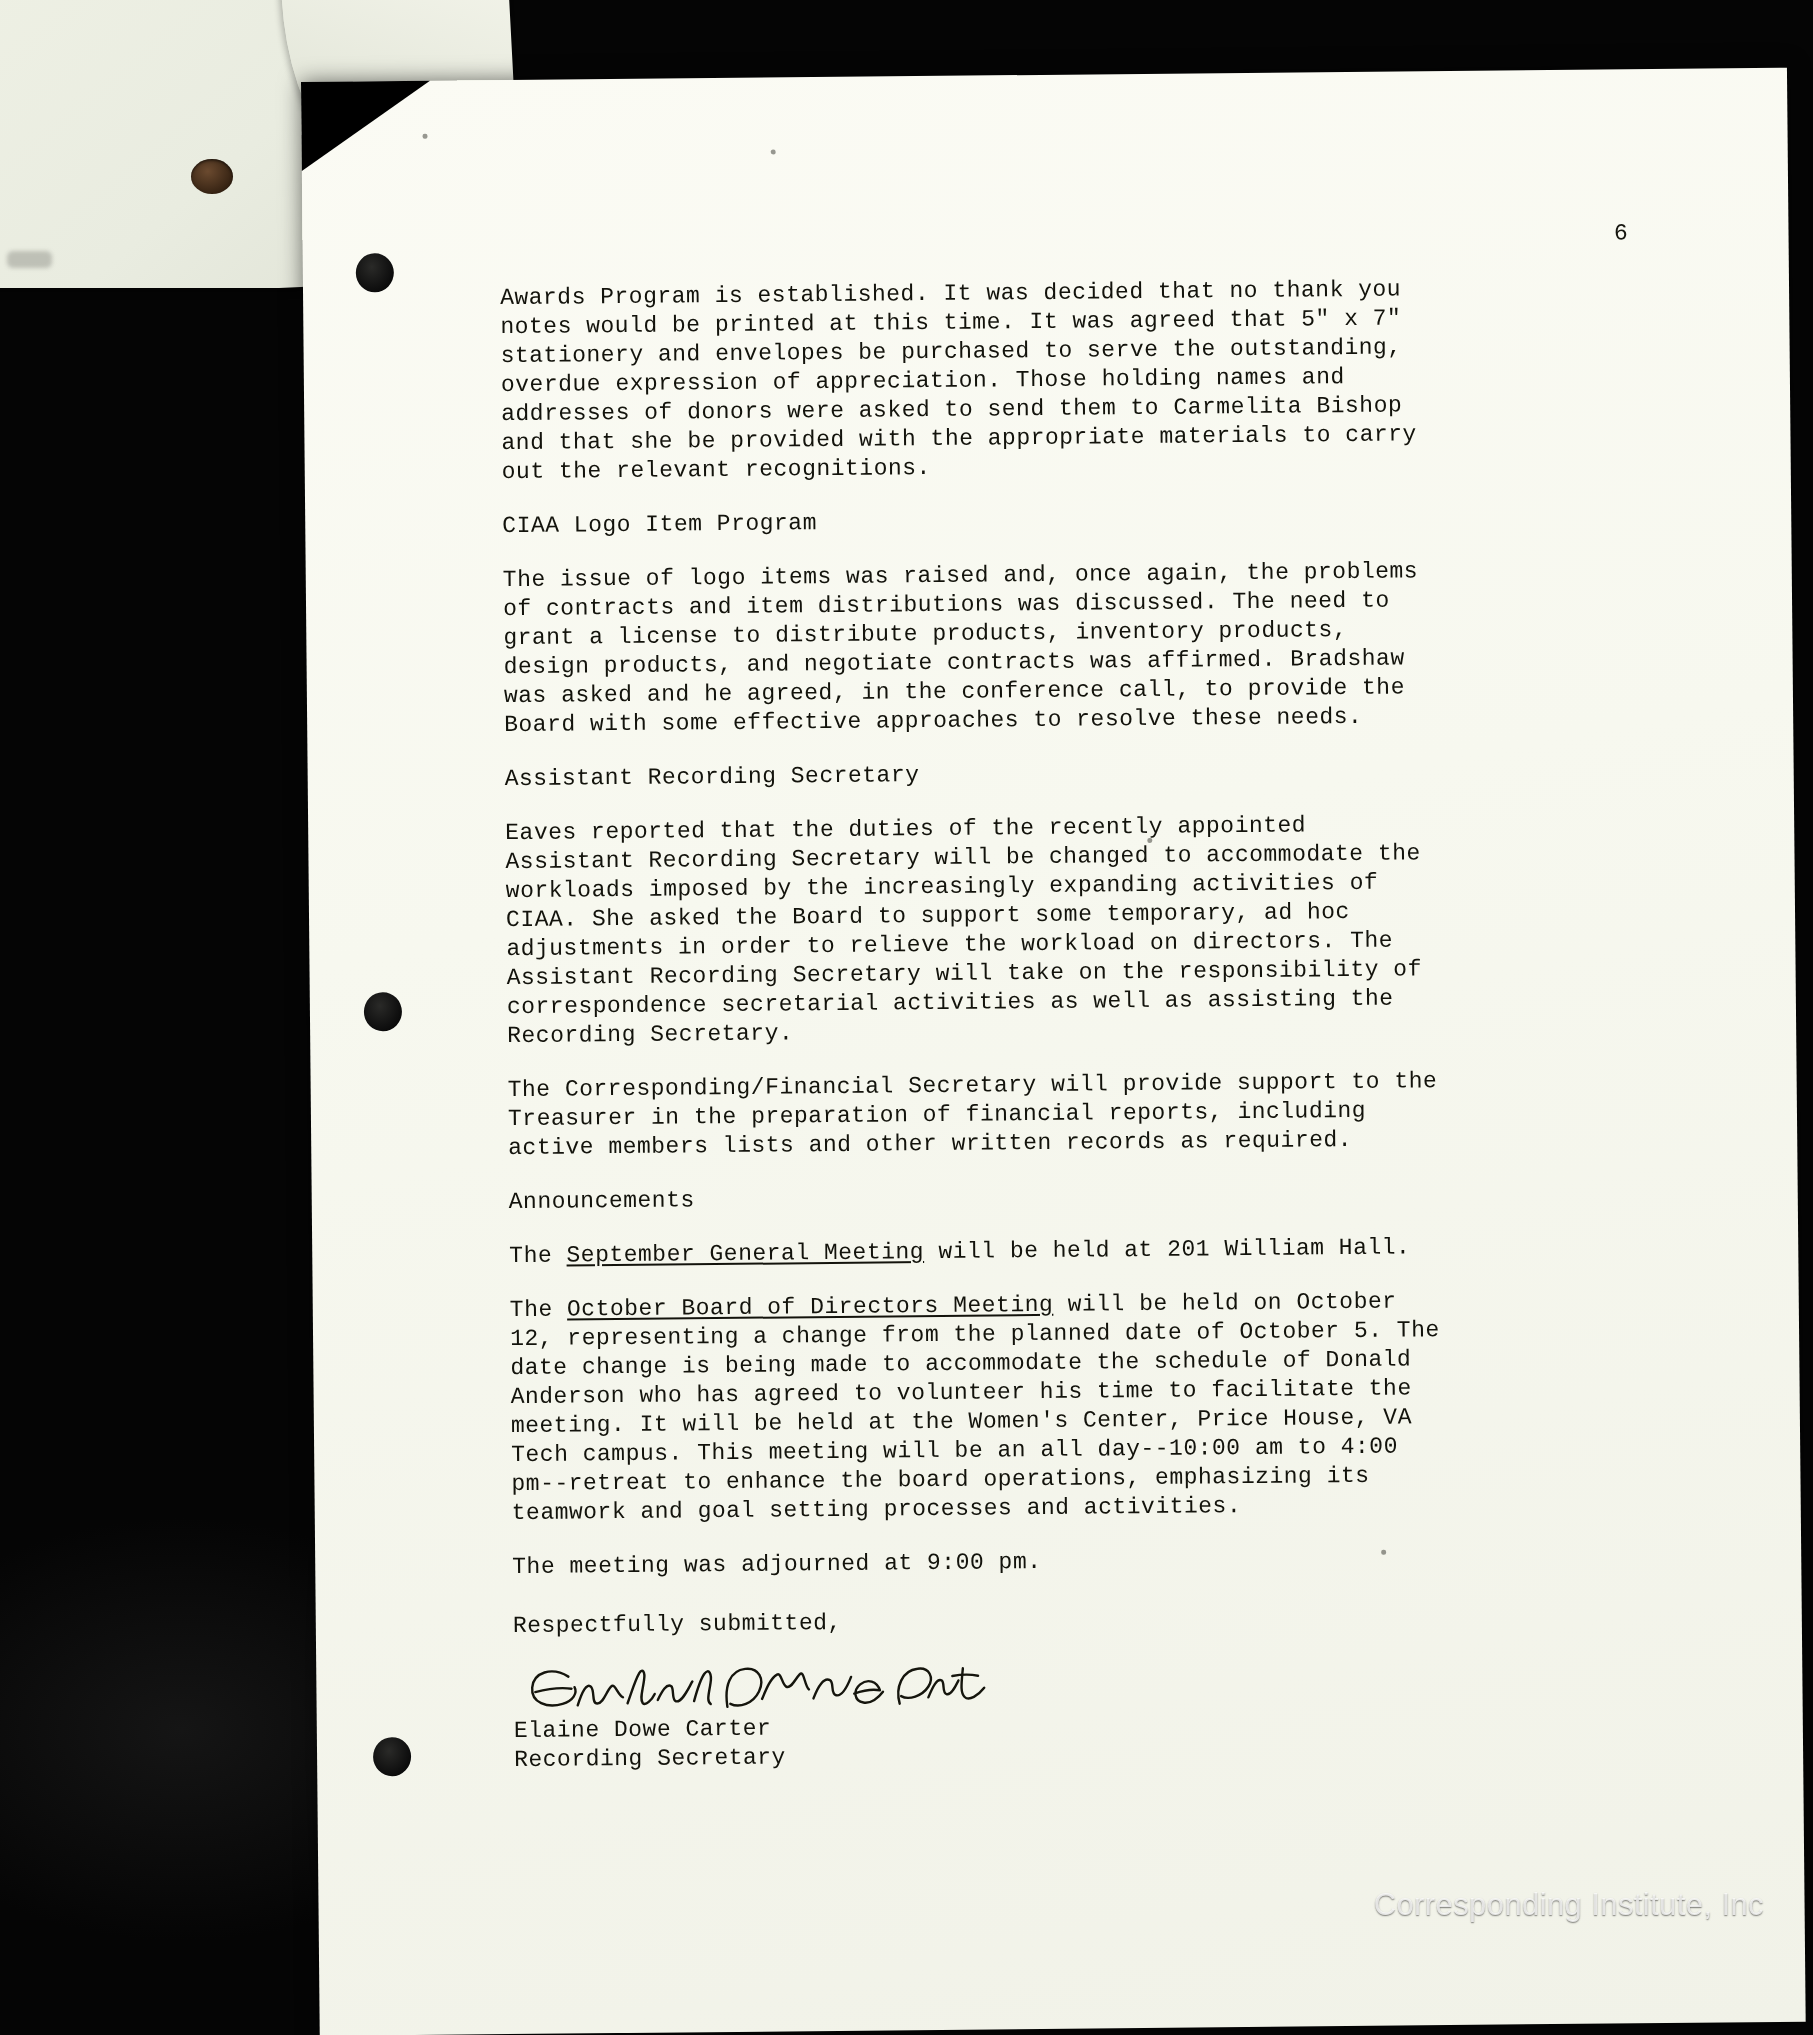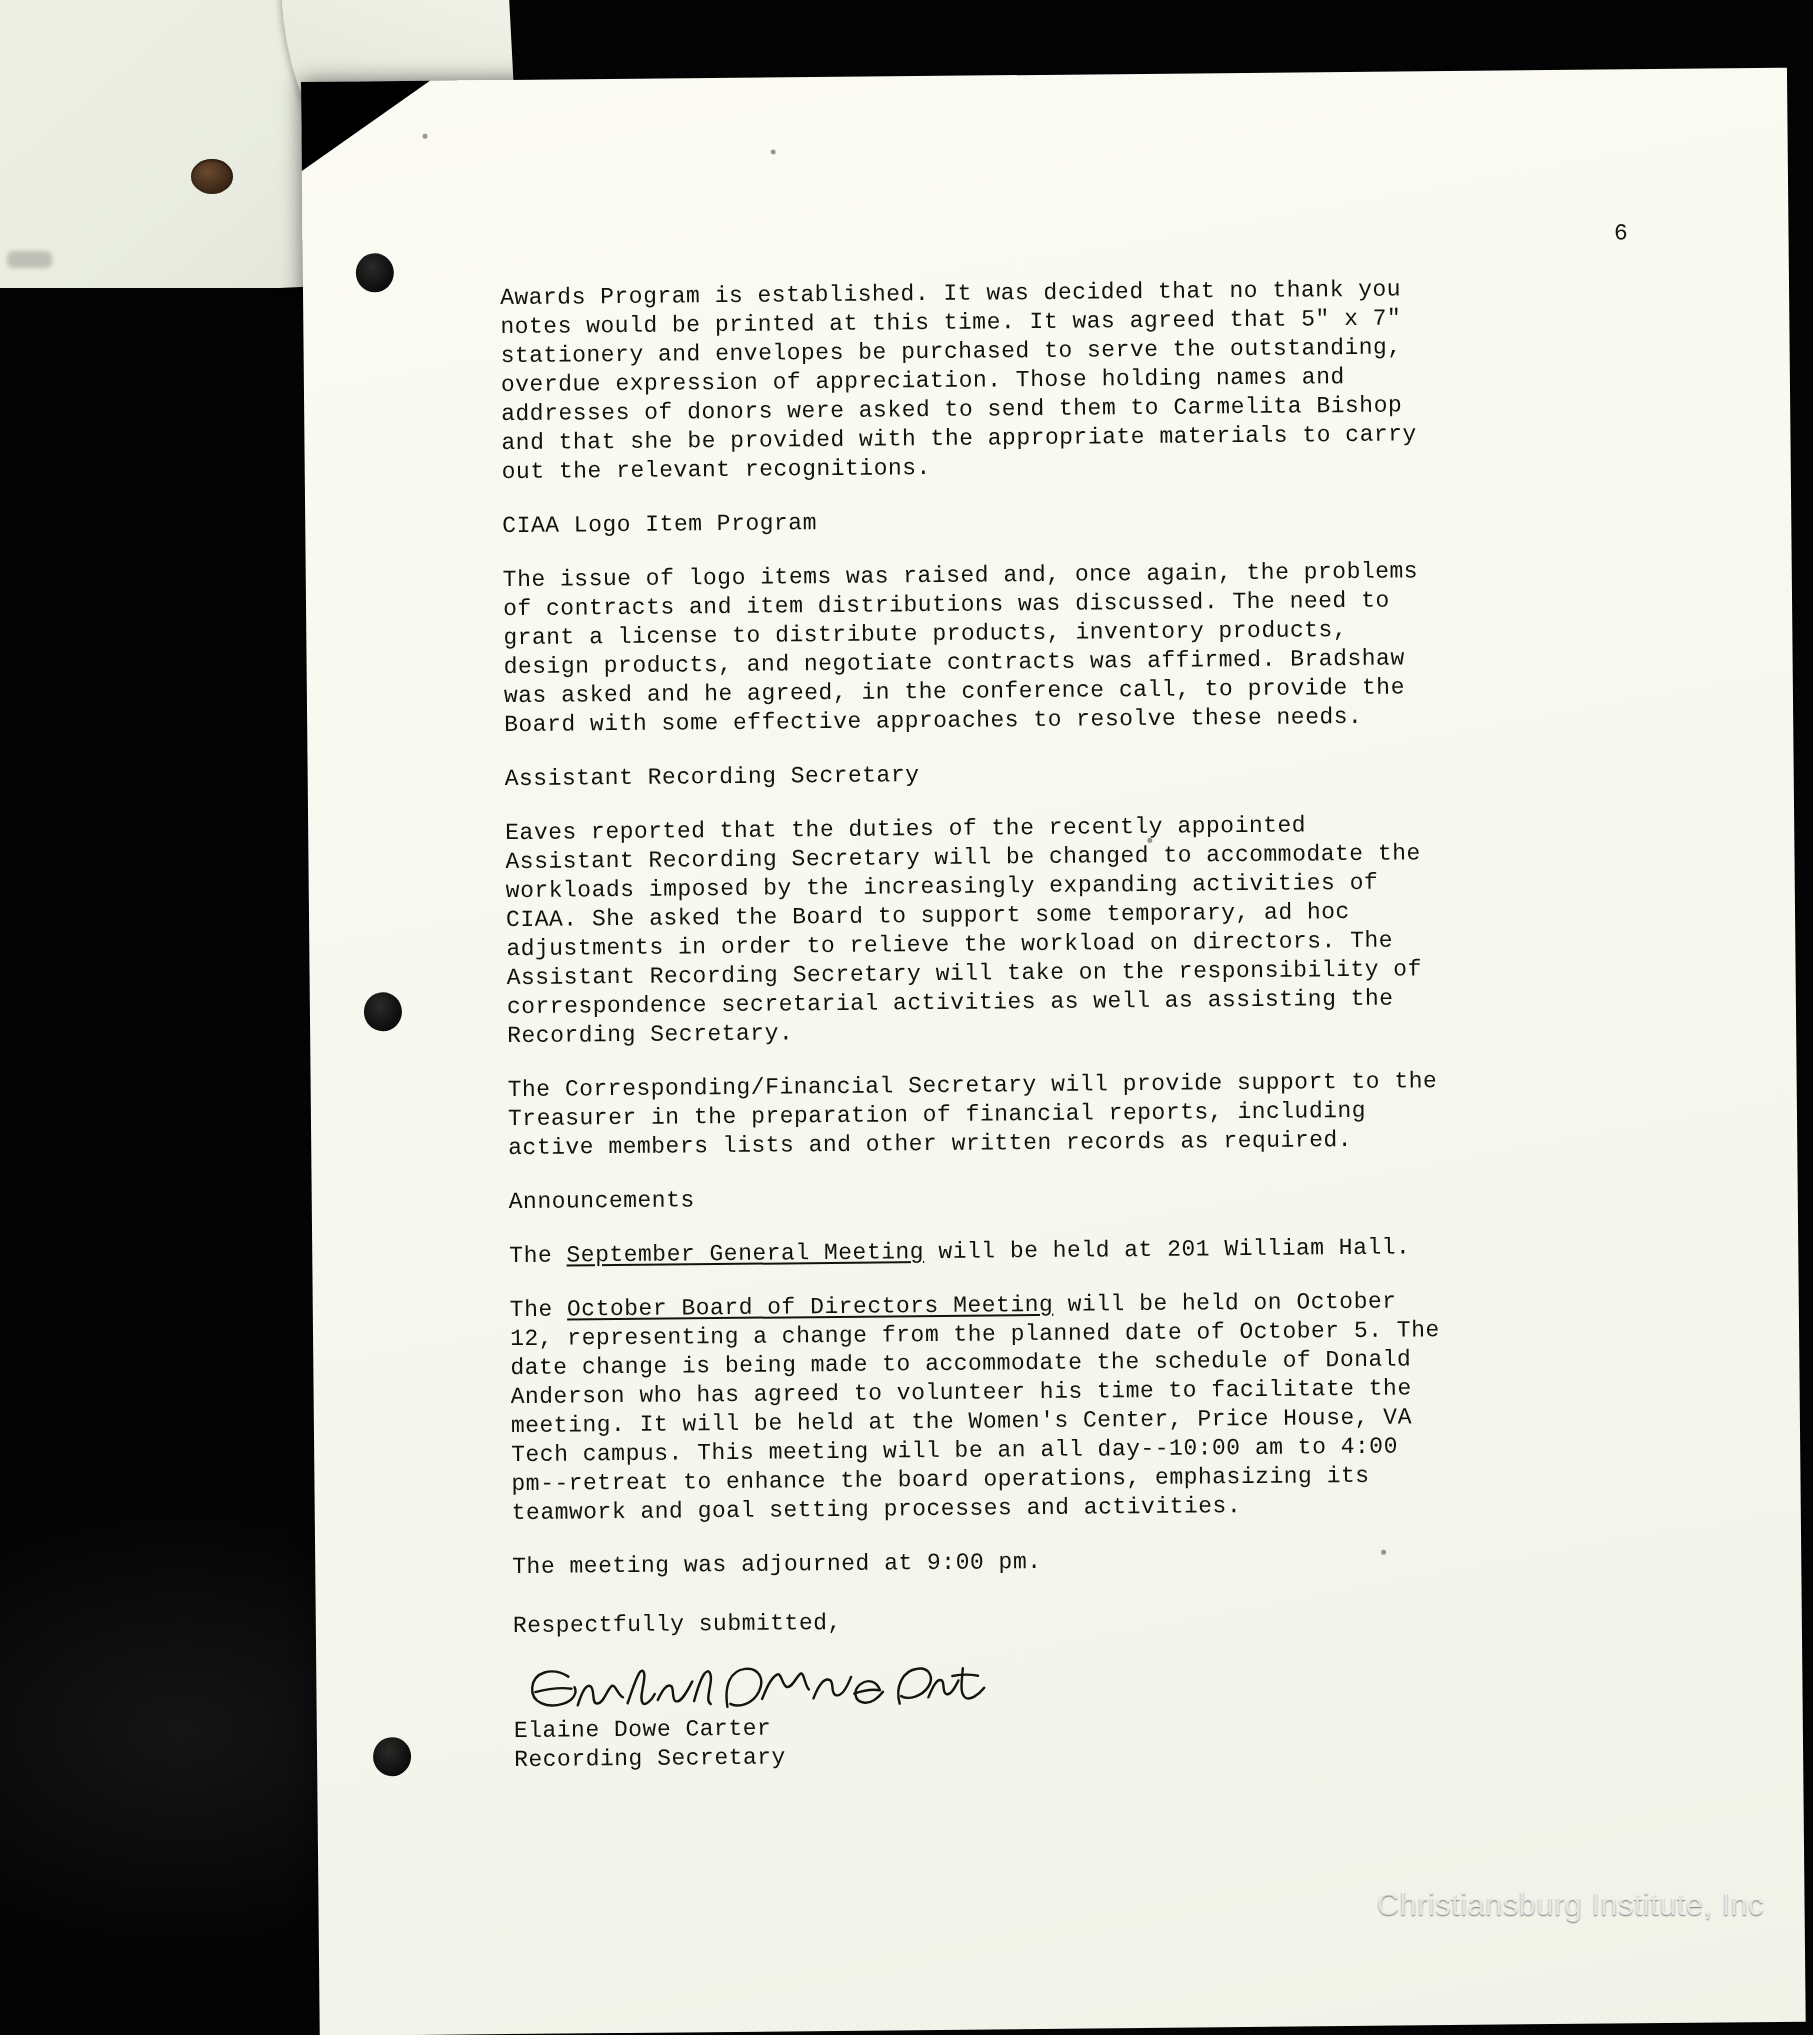--- a/index.html
+++ b/index.html
@@ -268,15 +268,15 @@
             <path d="M584 14 C 582 34, 580 46, 586 52 C 592 58, 604 50, 612 40"></path>
           </g>
         </svg>
       </div>
 
       <div class="sign-block">Elaine Dowe Carter</div>
       <div class="sign-block">Recording Secretary</div>
     </div>
   </div>
 
-  <div class="watermark">Christiansburg Institute, Inc</div>
+  <div class="watermark">Corresponding Institute, Inc</div>
 </div>
 
 
 </body></html>

